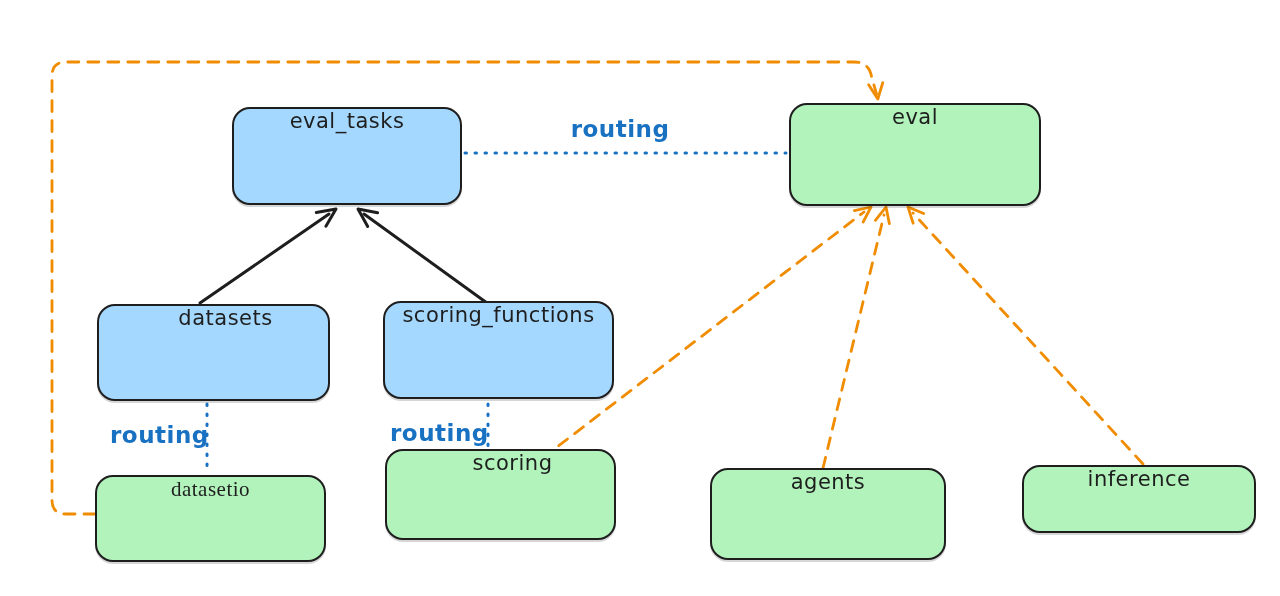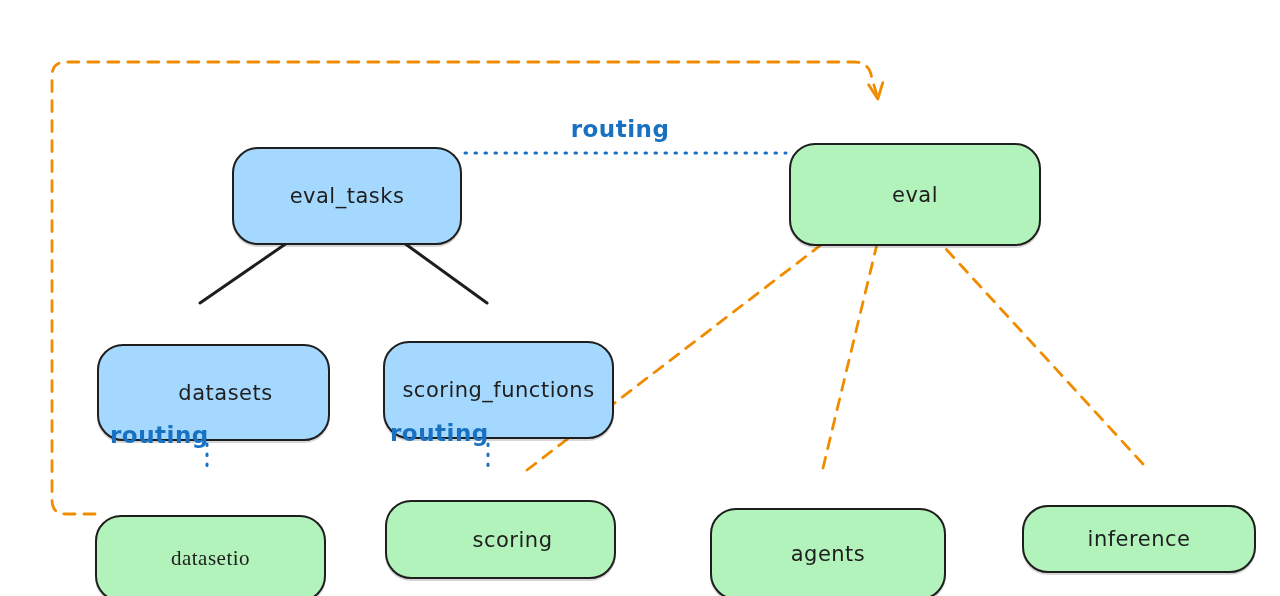--- a/index.html
+++ b/index.html
@@ -42,26 +42,24 @@
     stroke: var(--orange); stroke-width: 2.8;
     stroke-dasharray: 11 9; stroke-linecap: round; fill: none;
   }
   .arrow-orange {
     stroke: var(--orange); stroke-width: 2.8;
     fill: none; stroke-linecap: round; stroke-linejoin: round;
   }
   .node {
     position: absolute;
     border: 2.5px solid var(--stroke);
-    border-radius: 26px;
+    border-radius: 18px;
     display: flex;
-    align-items: center;
     justify-content: center;
     box-shadow: 0 2px 0 rgba(30,30,30,0.18);
-    margin-top: 40px;
   }
   .node.blue  { background: var(--blue-fill); }
   .node.green { background: var(--green-fill); }
   .node-label {
     color: var(--stroke);
     font-size: 21px;
     letter-spacing: 0.5px;
     white-space: nowrap;
   }
   .edge-label {
@@ -113,21 +111,21 @@
   </div>
 
   <div class="node blue" style="left:383px; top:301px; width:231px; height:98px;">
     <span class="node-label">scoring_functions</span>
   </div>
 
   <div class="node green" style="left:95px; top:475px; width:231px; height:87px;font-family:Liberation Serif, serif;">
     <span class="node-label">datasetio</span>
   </div>
 
-  <div class="node green" style="left:385px; top:460px; width:231px; height:79px;padding-left:24px;">
+  <div class="node green" style="left:385px; top:449px; width:231px; height:91px;padding-left:24px;">
     <span class="node-label">scoring</span>
   </div>
 
   <div class="node green" style="left:710px; top:468px; width:236px; height:92px;">
     <span class="node-label">agents</span>
   </div>
 
   <div class="node green" style="left:1022px; top:465px; width:234px; height:68px;">
     <span class="node-label">inference</span>
   </div>

